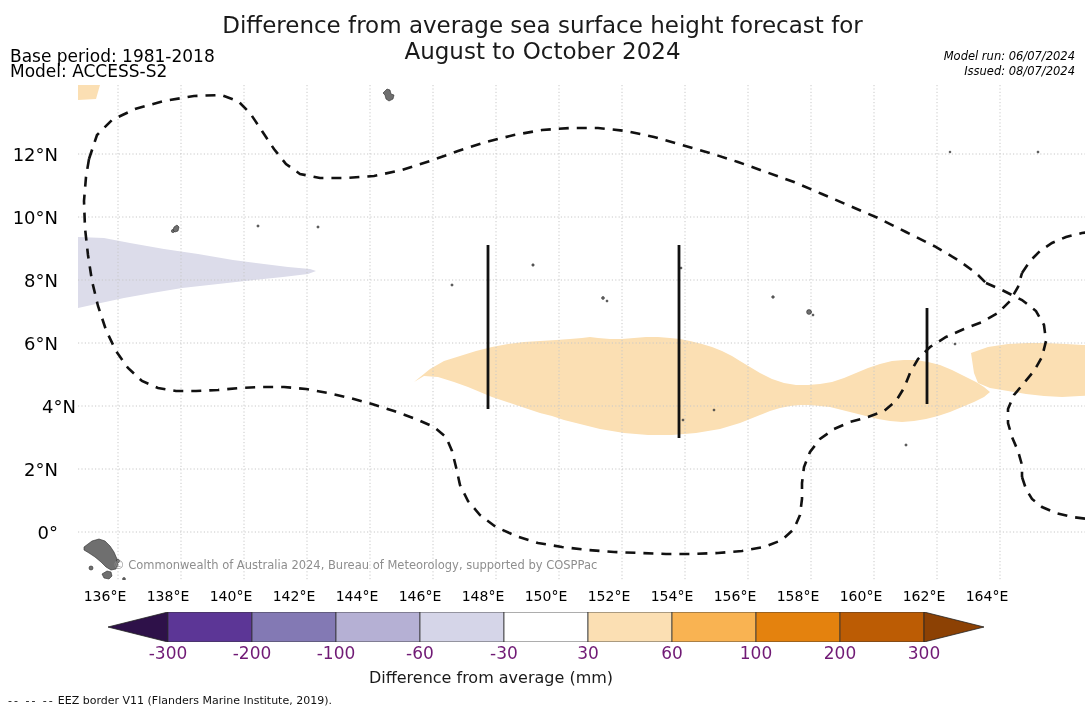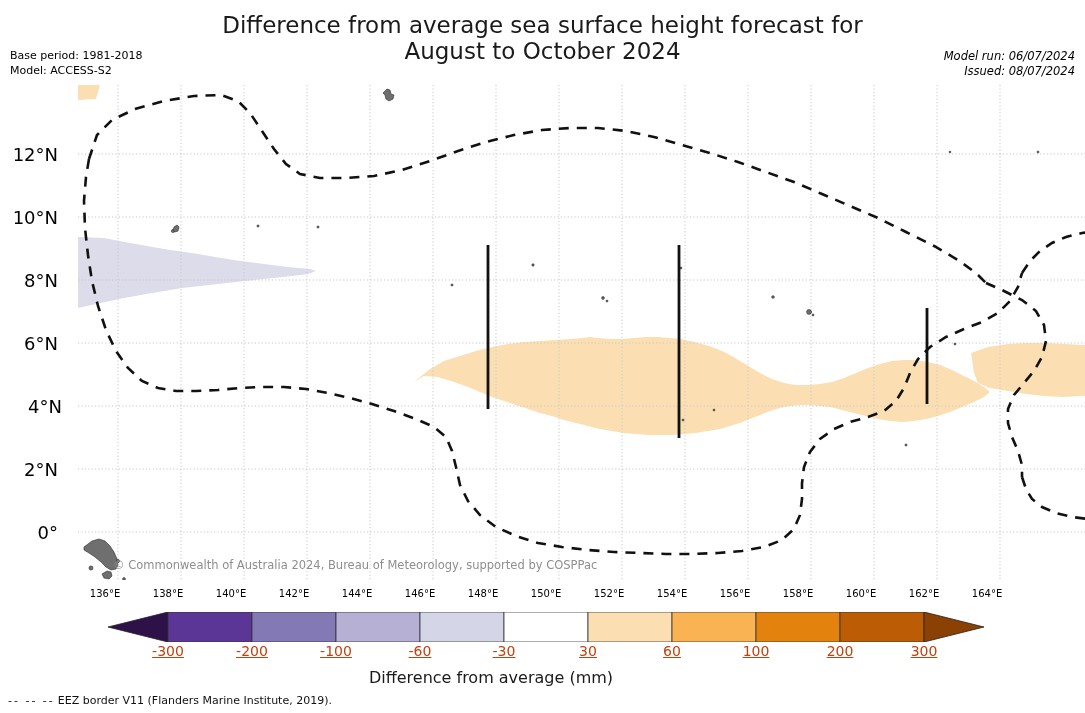--- a/index.html
+++ b/index.html
@@ -29,21 +29,21 @@
     text-align: center;
     font-size: 23px;
     line-height: 26px;
     color: #1a1a1a;
     white-space: pre-line;
   }
   #header-left {
     position: absolute;
     left: 10px;
     top: 49px;
-    font-size: 11px;
+    font-size: 17px;
     line-height: 14.5px;
     color: #000;
   }
   #header-right {
     position: absolute;
     right: 10px;
     top: 49px;
     text-align: right;
     font-size: 11.5px;
     line-height: 14.5px;
@@ -60,21 +60,21 @@
     height: 495px;
     background: #701a75;
     overflow: hidden;
     text-decoration: underline;
   }
   #map-svg { display: block; }
 
   
   .xtick {
     position: absolute;
-    font-size: 10px;
+    font-size: 14px;
     color: #000;
     transform: translateX(-50%);
     white-space: nowrap;
   }
   .ytick {
     position: absolute;
     font-size: 18px;
     color: #000;
     transform: translateY(-50%);
     text-align: right;
@@ -97,25 +97,24 @@
   #colorbar-wrap {
     position: absolute;
     left: 0;
     top: 612px;
     width: 1085px;
     height: 30px;
   }
   #colorbar-ticks { position: absolute; left: 0; top: 643px; width: 1085px; height: 18px; }
   .cbtick {
     position: absolute;
-    font-size: 14px;
-    color: #c2410c;
+    font-size: 17px;
+    color: #701a75;
     transform: translateX(-50%);
     white-space: nowrap;
-    text-decoration: underline;
   }
   #colorbar-label {
     position: absolute;
     left: 0;
     top: 668px;
     width: 982px;
     text-align: center;
     font-size: 16px;
     color: #1a1a1a;
   }
@@ -309,21 +308,21 @@
     <div class="xtick" style="left:861px; top:588px;">160°E</div>
     <div class="xtick" style="left:924px; top:588px;">162°E</div>
     <div class="xtick" style="left:987px; top:588px;">164°E</div>
   </div>
 
   <div id="yaxis-labels">
     <div class="ytick" style="left:10px; width:48px; top:154px;">12°N</div>
     <div class="ytick" style="left:10px; width:48px; top:217px;">10°N</div>
     <div class="ytick" style="left:10px; width:48px; top:280px;">8°N</div>
     <div class="ytick" style="left:10px; width:48px; top:343px;">6°N</div>
-    <div class="ytick" style="left:21px; width:48px; top:406px;text-align:center;">4°N</div>
+    <div class="ytick" style="left:28px; width:48px; top:406px;">4°N</div>
     <div class="ytick" style="left:10px; width:48px; top:469px;">2°N</div>
     <div class="ytick" style="left:10px; width:48px; top:532px;">0°</div>
   </div>
 
   <div id="colorbar-wrap">
     <svg width="1085" height="30" viewBox="0 0 1085 30">
 
       <polygon points="108,15 168,0 168,30" fill="#2e1149" stroke="#222222" stroke-width="0.8"></polygon>
 
       <rect x="168" y="0" width="84" height="30" fill="#5c3696" stroke="#333333" stroke-width="0.8"></rect>

